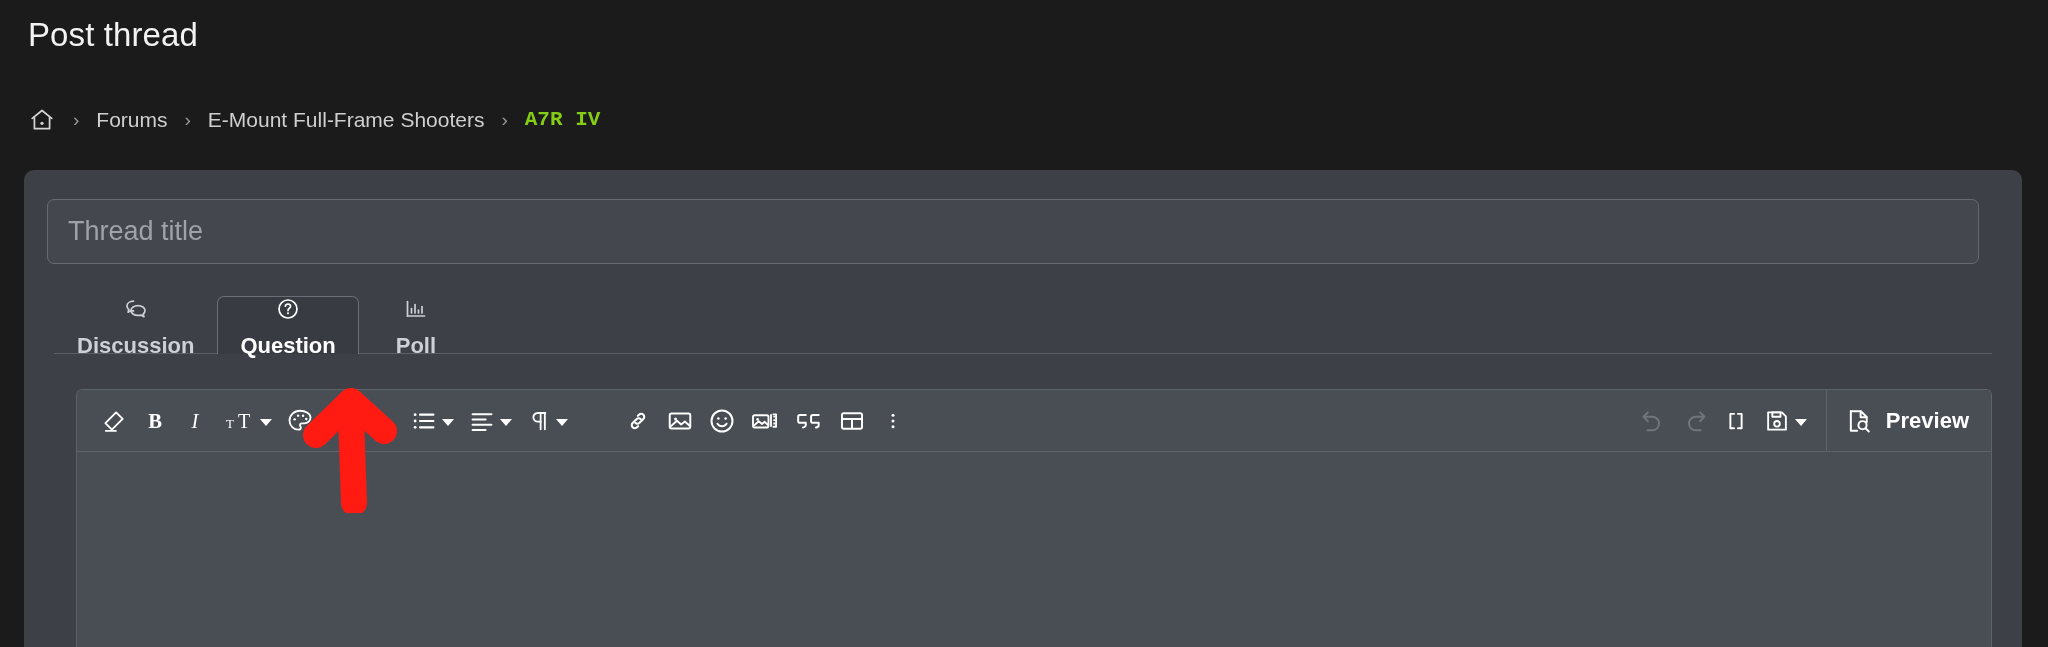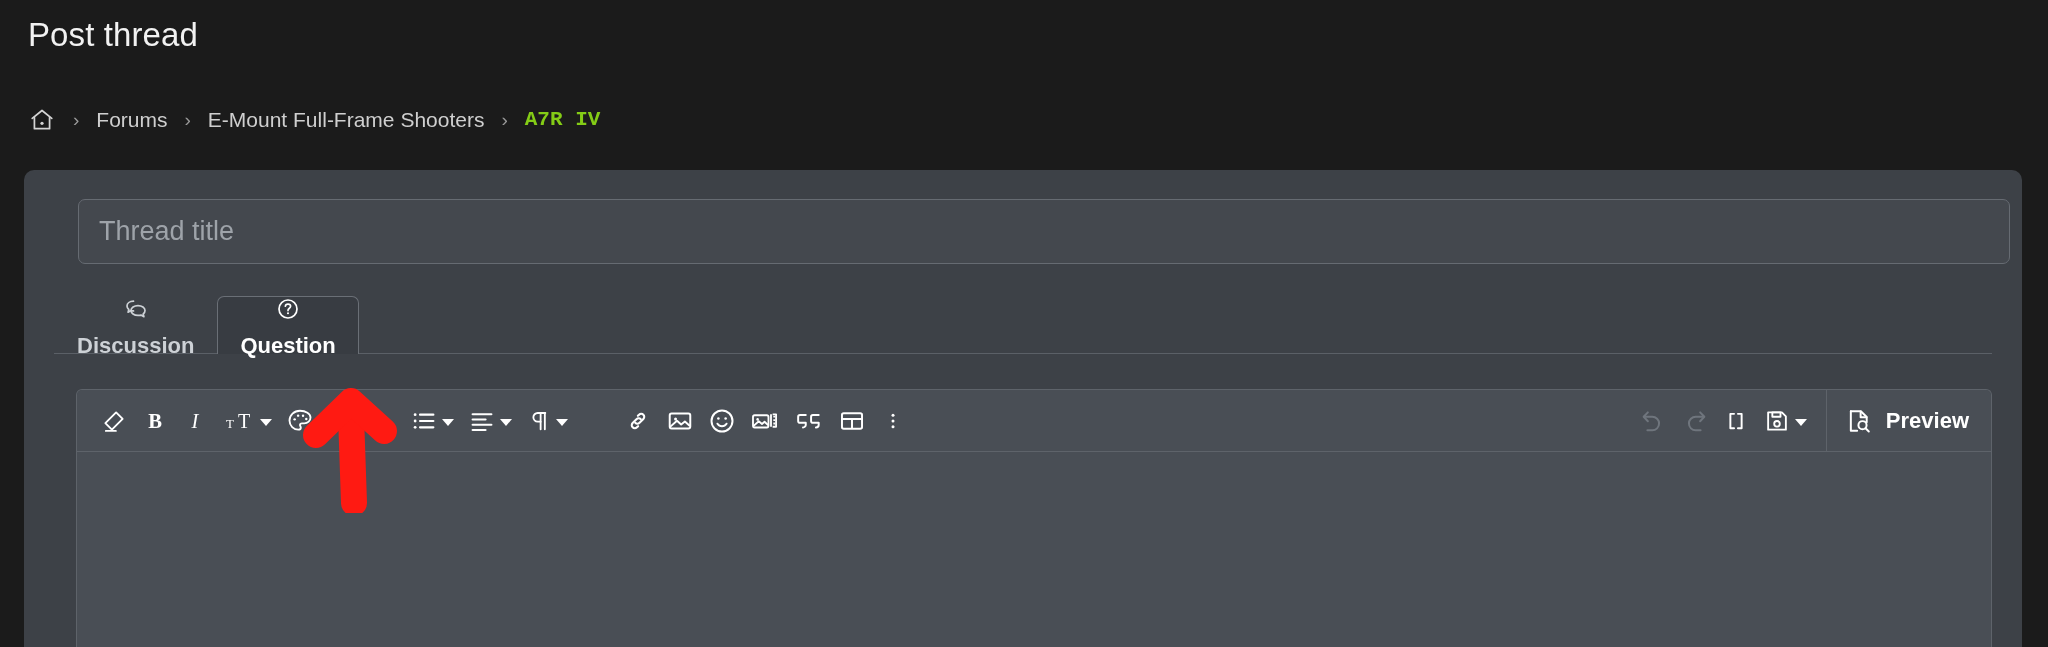--- a/index.html
+++ b/index.html
@@ -74,21 +74,21 @@
     width: 1998px;
     height: 520px;
     background: #3d4147;
     border-radius: 10px;
     overflow: hidden;
   }
 
   
   .title-input-wrap {
     position: absolute;
-    left: 46px;
+    left: 15px;
     top: 29px;
     width: 1940px;
     height: 65px;
     padding-left: 8px;
   }
   .title-input {
     width: 100%;
     height: 100%;
     background: #44484e;
     border: 1px solid #666b72;
@@ -276,20 +276,33 @@
           <circle cx="12" cy="12" r="9"></circle>
           <path d="M9.4 9.2 C9.5 7.9 10.6 7.1 12 7.1 C13.5 7.1 14.6 8 14.6 9.3 C14.6 10.5 13.9 11 12.9 11.7 C12.2 12.2 12 12.6 12 13.6"></path>
           <circle cx="12" cy="16.3" r="1.05" fill="#ffffff" stroke="none"></circle>
         </svg>
       </span>
       <span>Question</span>
     </div>
 
     <div class="tab-gap"></div>
 
+    <div class="tab">
+      <span class="ticon">
+        <svg width="24" height="24" viewBox="0 0 24 24" fill="none" stroke="#cdd1d6" stroke-width="1.7" stroke-linecap="round" stroke-linejoin="round">
+          <path d="M3.5 4.5 V19"></path>
+          <path d="M3.5 19 H20.5"></path>
+          <path d="M7.5 16 V11.5"></path>
+          <path d="M11 16 V7.5"></path>
+          <path d="M14.5 16 V13"></path>
+          <path d="M18 16 V9.5"></path>
+        </svg>
+      </span>
+      <span>Poll</span>
+    </div>
   </div>
 
   <div class="editor">
 
     <div class="toolbar">
 
       <div class="tool-group">
         <div class="tb-btn">
           <svg width="28" height="28" viewBox="0 0 24 24" fill="none" stroke="currentColor" stroke-width="1.6" stroke-linecap="round" stroke-linejoin="round">
             <path d="M13.8 4.6 L19.4 10.2 L10.2 19.4 L4.6 13.8 Z"></path>

